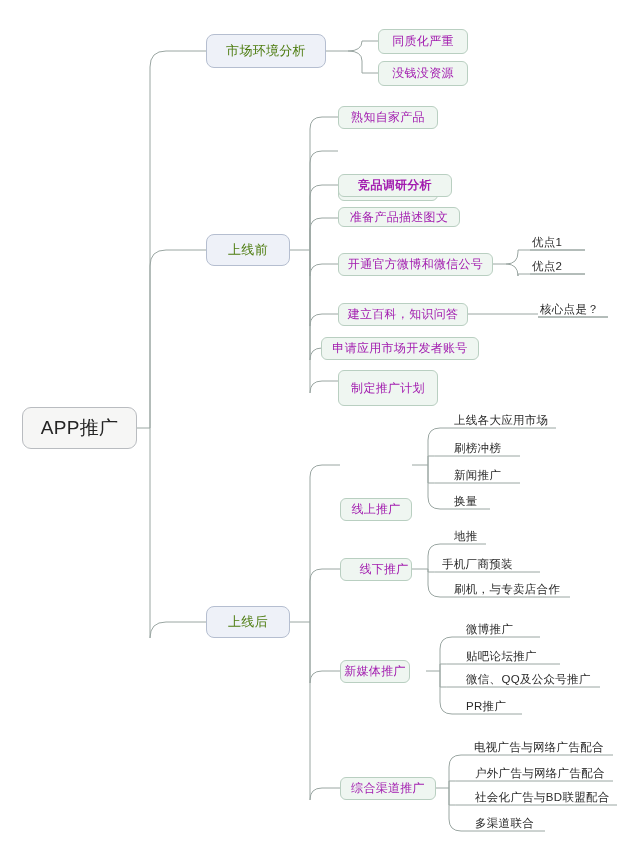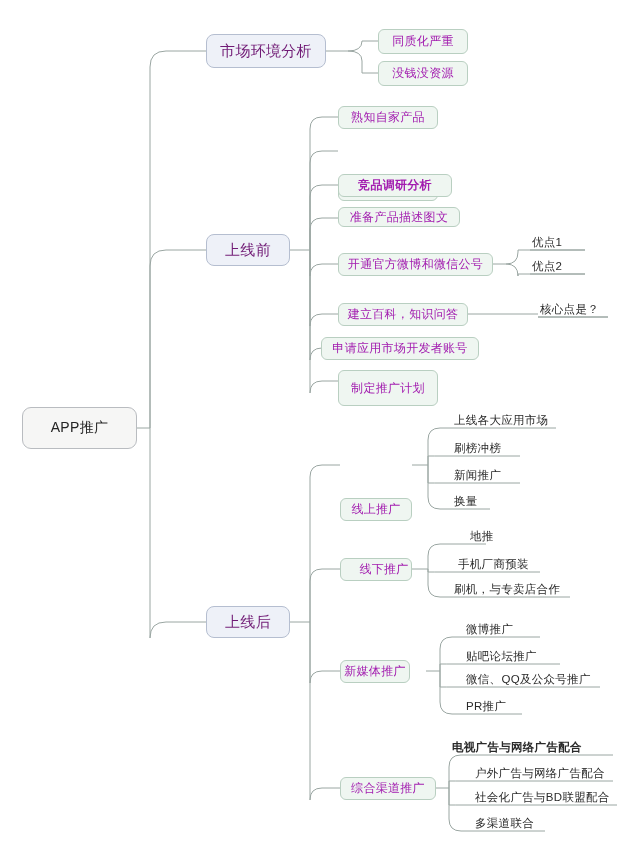--- a/index.html
+++ b/index.html
@@ -32,29 +32,29 @@
     align-items: center;
     justify-content: center;
     white-space: nowrap;
     color: #2b2b2b;
     letter-spacing: 0.3px;
   }
   .node-root {
     border: 1px solid #b9bcc0;
     border-radius: 9px;
     background: #f6f6f5;
-    font-size: 14px;
+    font-size: 19px;
     color: #242424;
   }
   .node-l1 {
     border: 1px solid #b5bed0;
     border-radius: 8px;
     background: #eef1f8;
-    font-size: 15px;
-    color: #701a75;
+    font-size: 13px;
+    color: #4d7c0f;
   }
   .node-box {
     border: 1px solid #b9cfc1;
     border-radius: 6px;
     background: #eff6f1;
     font-size: 12px;
     color: #a21caf;
   }
   .node-plain {
     font-size: 11.5px;
@@ -157,28 +157,28 @@
       <div class="node node-plain" style="left: 538px; top: 301px; width: 70px; height: 16px;">核心点是？</div>
       <div class="node node-box" style="left: 321px; top: 337px; width: 158px; height: 23px;">申请应用市场开发者账号</div>
       <div class="node node-box" style="left: 338px; top: 370px; width: 100px; height: 36px;">制定推广计划</div>
       <div class="node node-l1" style="left: 206px; top: 606px; width: 84px; height: 32px;">上线后</div>
       <div class="node node-box" style="left: 340px; top: 454px; width: 72px; height: 23px; margin-top: 44px;">线上推广</div>
       <div class="node node-plain" style="left: 452px; top: 412px; width: 104px; height: 16px;">上线各大应用市场</div>
       <div class="node node-plain" style="left: 452px; top: 440px; width: 104px; height: 16px;">刷榜冲榜</div>
       <div class="node node-plain" style="left: 452px; top: 467px; width: 104px; height: 16px;">新闻推广</div>
       <div class="node node-plain" style="left: 452px; top: 493px; width: 104px; height: 16px;">换量</div>
       <div class="node node-box" style="left: 340px; top: 558px; width: 72px; height: 23px; padding-left: 16px;">线下推广</div>
-      <div class="node node-plain" style="left: 468px; top: 528px; width: 110px; height: 16px;">地推</div>
-      <div class="node node-plain" style="left: 456px; top: 556px; width: 110px; height: 16px;">手机厂商预装</div>
+      <div class="node node-plain" style="left: 452px; top: 528px; width: 110px; height: 16px;">地推</div>
+      <div class="node node-plain" style="left: 440px; top: 556px; width: 110px; height: 16px;">手机厂商预装</div>
       <div class="node node-plain" style="left: 452px; top: 581px; width: 120px; height: 16px;">刷机，与专卖店合作</div>
       <div class="node node-box" style="left: 340px; top: 660px; width: 70px; height: 23px;">新媒体推广</div>
       <div class="node node-plain" style="left: 464px; top: 621px; width: 130px; height: 16px;">微博推广</div>
       <div class="node node-plain" style="left: 464px; top: 648px; width: 130px; height: 16px;">贴吧论坛推广</div>
       <div class="node node-plain" style="left: 464px; top: 671px; width: 140px; height: 16px;">微信、QQ及公众号推广</div>
       <div class="node node-plain" style="left: 464px; top: 698px; width: 130px; height: 16px;">PR推广</div>
       <div class="node node-box" style="left: 340px; top: 777px; width: 96px; height: 23px;">综合渠道推广</div>
-      <div class="node node-plain" style="left: 450px; top: 739px; width: 150px; height: 16px; font-weight: bold;">电视广告与网络广告配合</div>
+      <div class="node node-plain" style="left: 472px; top: 739px; width: 150px; height: 16px;">电视广告与网络广告配合</div>
       <div class="node node-plain" style="left: 473px; top: 765px; width: 150px; height: 16px;">户外广告与网络广告配合</div>
       <div class="node node-plain" style="left: 473px; top: 789px; width: 150px; height: 16px;">社会化广告与BD联盟配合</div>
       <div class="node node-plain" style="left: 473px; top: 815px; width: 150px; height: 16px;">多渠道联合</div>
     </div>
 
 </div>
 
 </body></html>

